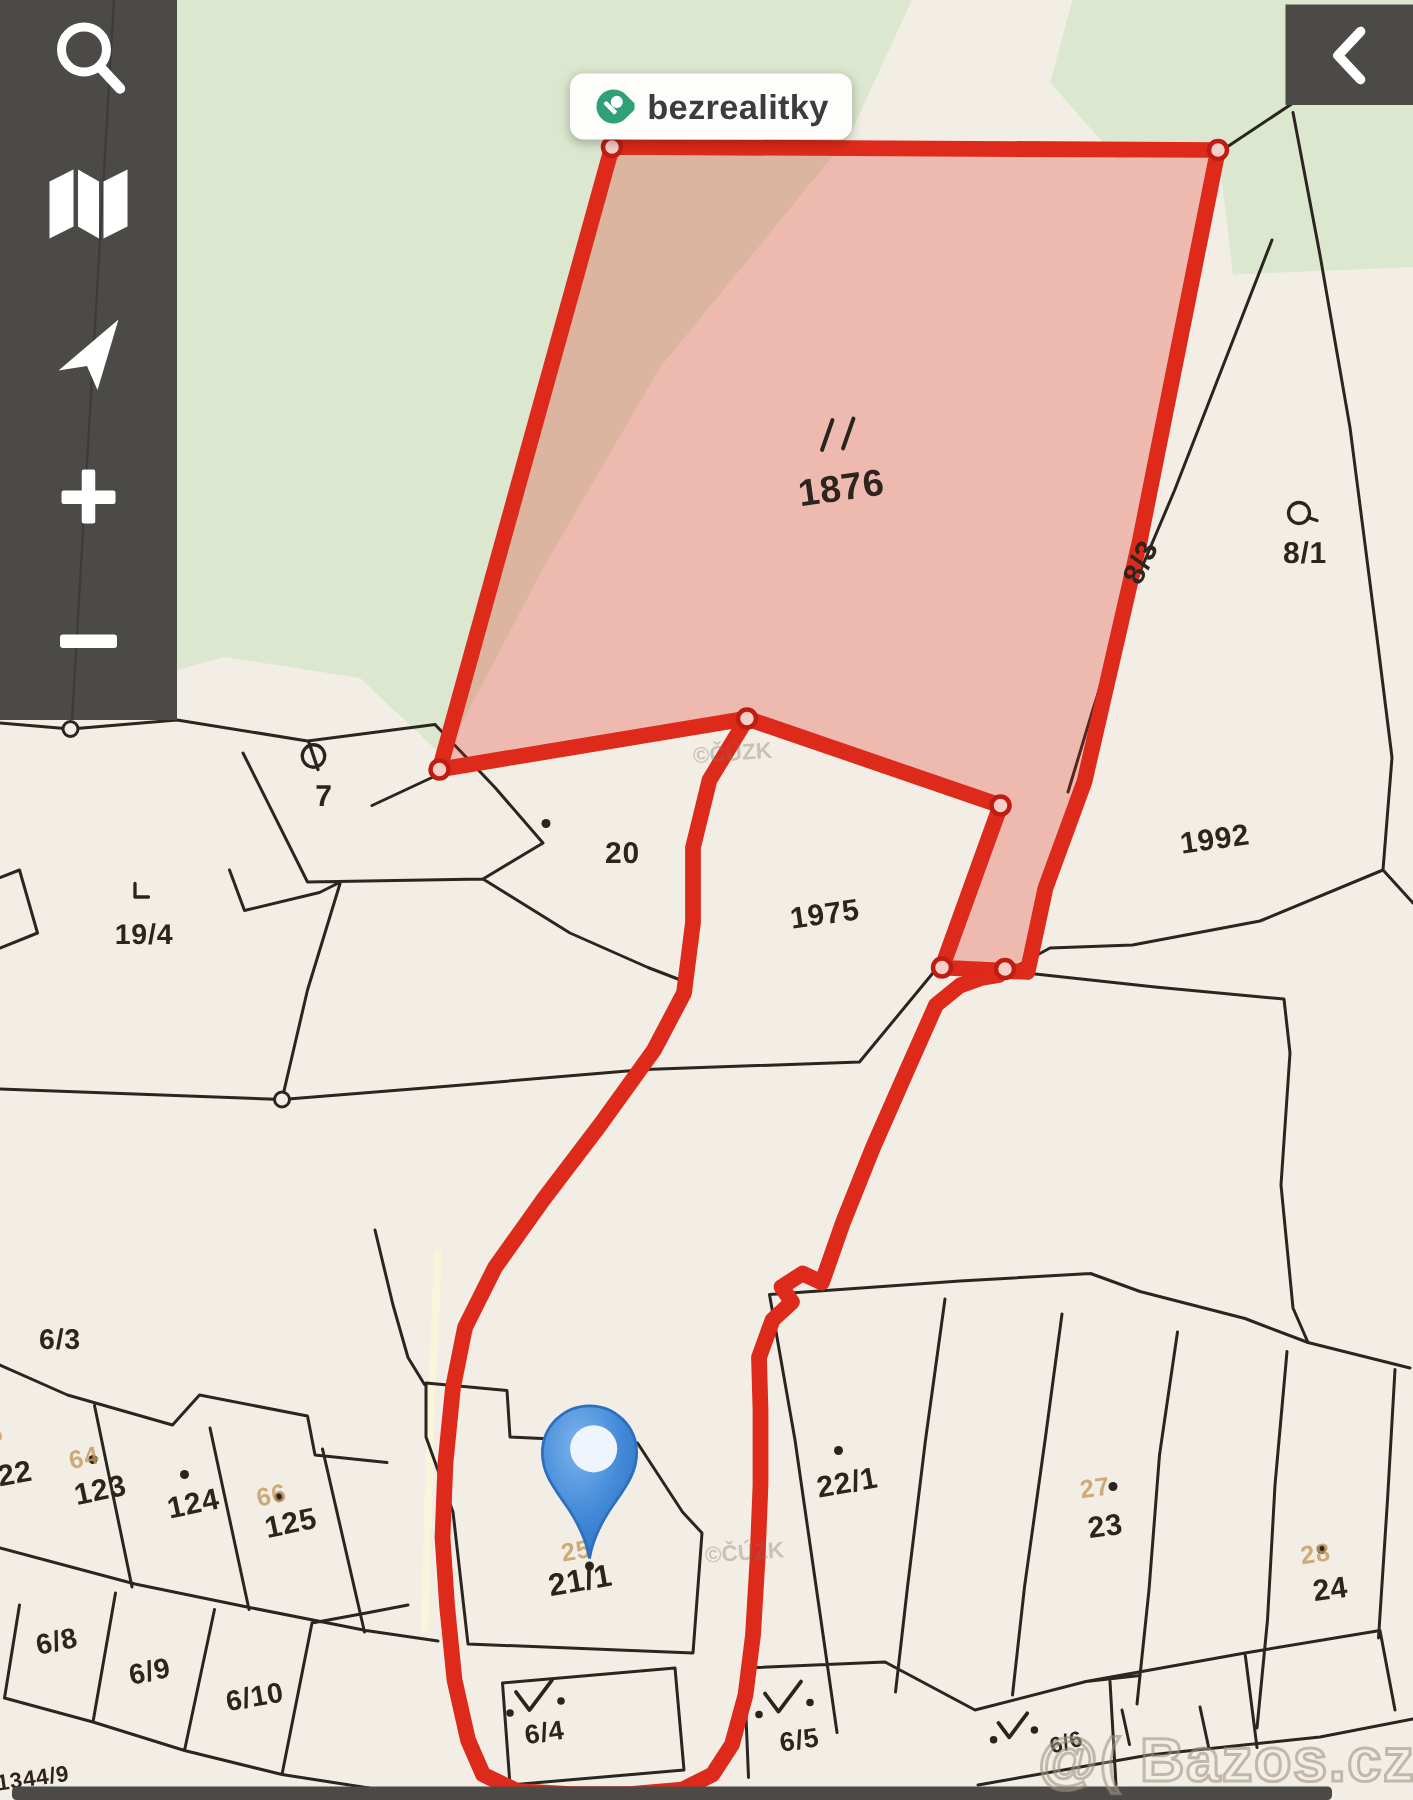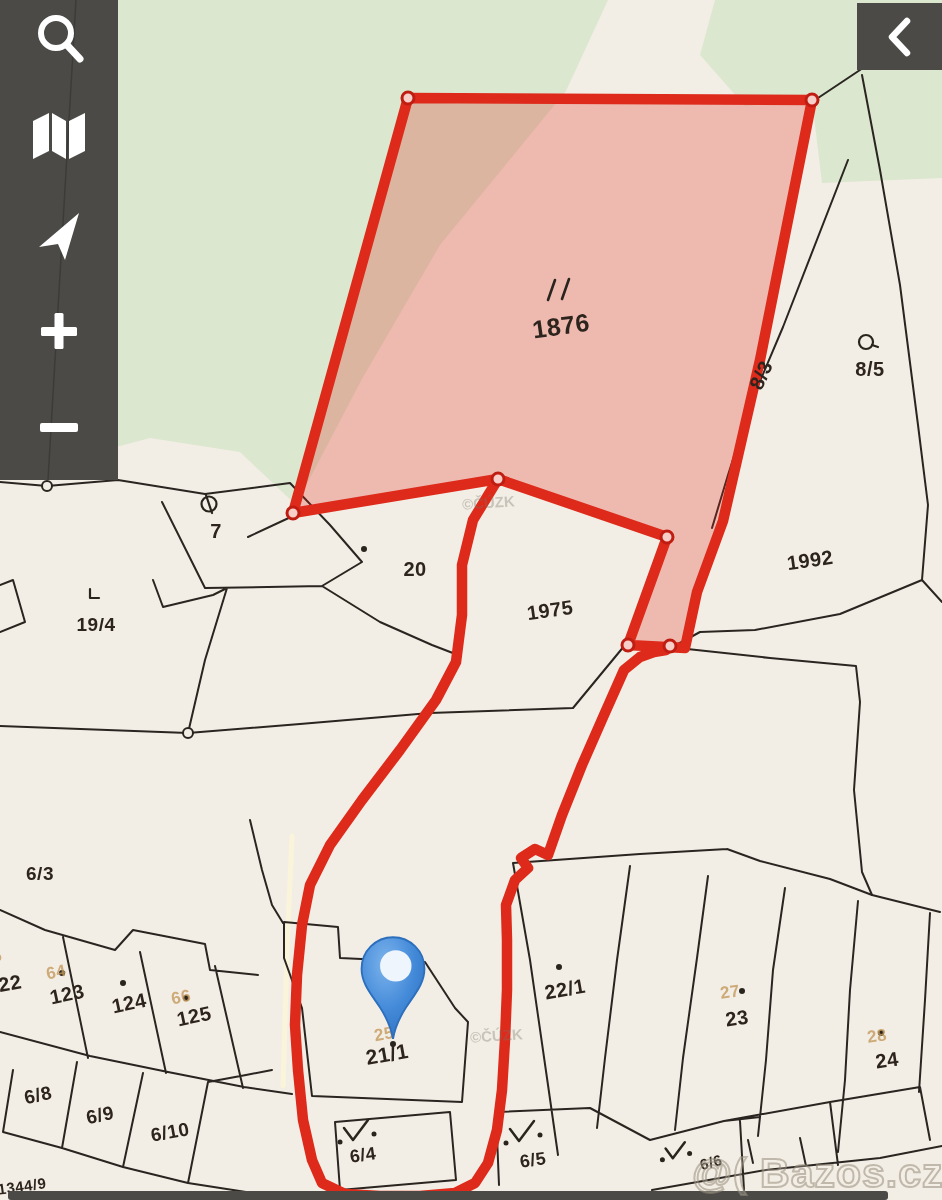--- a/index.html
+++ b/index.html
@@ -183,27 +183,27 @@
           <polyline points="665.6,1148.6 672.8,1158.2 684.8,1142.2" stroke-width="2.5"></polyline>
           <circle cx="662.4" cy="1159.8" r="2.5" fill="#2a241e" stroke="none"></circle>
           <circle cx="689.6" cy="1153.4" r="2.5" fill="#2a241e" stroke="none"></circle>
         </g>
       </g>
   </svg>
 
   <div class="labels" id="labels-layer">
       <span class="plabel" style="left: 561px; top: 326px; font-size: 25px; transform: translate(-50%, -50%) rotate(-8deg);">1876</span>
       <span class="plabel" style="left: 761px; top: 375px; font-size: 20px; transform: translate(-50%, -50%) rotate(-65deg);">8/3</span>
-      <span class="plabel" style="left: 870px; top: 369px; font-size: 20px; transform: translate(-50%, -50%) rotate(0deg);">8/5</span>
+      <span class="plabel" style="left: 870px; top: 369px; font-size: 20px; transform: translate(-50%, -50%) rotate(0deg);">8/1</span>
       <span class="plabel" style="left: 810px; top: 560px; font-size: 20px; transform: translate(-50%, -50%) rotate(-8deg);">1992</span>
       <span class="plabel" style="left: 550px; top: 610px; font-size: 20px; transform: translate(-50%, -50%) rotate(-8deg);">1975</span>
       <span class="plabel" style="left: 368px; top: 569px; font-size: 20px; transform: translate(-50%, -50%) rotate(0deg); margin-left: 47px;">20</span>
       <span class="plabel" style="left: 216px; top: 531px; font-size: 20px; transform: translate(-50%, -50%) rotate(0deg);">7</span>
       <span class="plabel" style="left: 96px; top: 624px; font-size: 19px; transform: translate(-50%, -50%) rotate(0deg);">19/4</span>
-      <span class="plabel" style="left: 40px; top: 873px; font-size: 19px; transform: translate(-50%, -50%) rotate(0deg);">6/3</span>
+      <span class="plabel" style="left: 40px; top: 894px; font-size: 19px; transform: translate(-50%, -50%) rotate(0deg);">6/3</span>
       <span class="plabel" style="left: 10px; top: 983px; font-size: 20px; transform: translate(-50%, -50%) rotate(-10deg);">22</span>
       <span class="plabel" style="left: 67px; top: 994px; font-size: 20px; transform: translate(-50%, -50%) rotate(-12deg);">123</span>
       <span class="plabel" style="left: 129px; top: 1003px; font-size: 20px; transform: translate(-50%, -50%) rotate(-12deg);">124</span>
       <span class="plabel" style="left: 194px; top: 1016px; font-size: 20px; transform: translate(-50%, -50%) rotate(-12deg);">125</span>
       <span class="plabel" style="left: 38px; top: 1095px; font-size: 19px; transform: translate(-50%, -50%) rotate(-12deg);">6/8</span>
       <span class="plabel" style="left: 100px; top: 1115px; font-size: 19px; transform: translate(-50%, -50%) rotate(-12deg);">6/9</span>
       <span class="plabel" style="left: 170px; top: 1132px; font-size: 19px; transform: translate(-50%, -50%) rotate(-10deg);">6/10</span>
       <span class="plabel" style="left: 22px; top: 1186px; font-size: 15px; transform: translate(-50%, -50%) rotate(-8deg);">1344/9</span>
       <span class="plabel" style="left: 387px; top: 1054px; font-size: 21px; transform: translate(-50%, -50%) rotate(-10deg);">21/1</span>
       <span class="plabel" style="left: 565px; top: 989px; font-size: 20px; transform: translate(-50%, -50%) rotate(-10deg);">22/1</span>
@@ -257,20 +257,32 @@
       </svg>
     </button>
   </div>
 
   <button class="panel-toggle">
     <svg width="34" height="48" viewBox="0 0 34 48">
       <polyline points="24,8 9,24 24,40" stroke="#fff" stroke-width="6.5" fill="none" stroke-linecap="round" stroke-linejoin="round"></polyline>
     </svg>
   </button>
 
+  <button class="badge">
+    <span style="display:flex">
+      <svg width="28" height="28" viewBox="0 0 32 32">
+        <g transform="rotate(135 16 16)">
+          <path d="M16,3 A13,13 0 1 1 3,16 L3,3 Z" fill="#2fa077"></path>
+        </g>
+        <circle cx="18.5" cy="12.5" r="4.6" fill="#fff"></circle>
+        <rect x="7.5" y="15.2" width="12" height="3.4" rx="1.2" fill="#fff" transform="rotate(45 13.5 17)"></rect>
+      </svg>
+    </span>
+    <span class="badge-text">bezrealitky</span>
+  </button>
 
   <div class="pin">
     <svg width="74" height="122" viewBox="0 0 40 60">
       <path d="M20,2 C10.6,2 3,9.6 3,19 C3,27 8,32.5 13,40 C16.5,45.5 19,51 20,57
                C21,51 23.5,45.5 27,40 C32,32.5 37,27 37,19 C37,9.6 29.4,2 20,2 Z" fill="url(#pinGrad)" stroke="#2c6fbd" stroke-width="1"></path>
       <defs>
         <radialGradient id="pinGrad" cx="38%" cy="26%" r="85%">
           <stop offset="0%" stop-color="#7cb3ec"></stop>
           <stop offset="55%" stop-color="#4289d8"></stop>
           <stop offset="100%" stop-color="#2e70c0"></stop>

